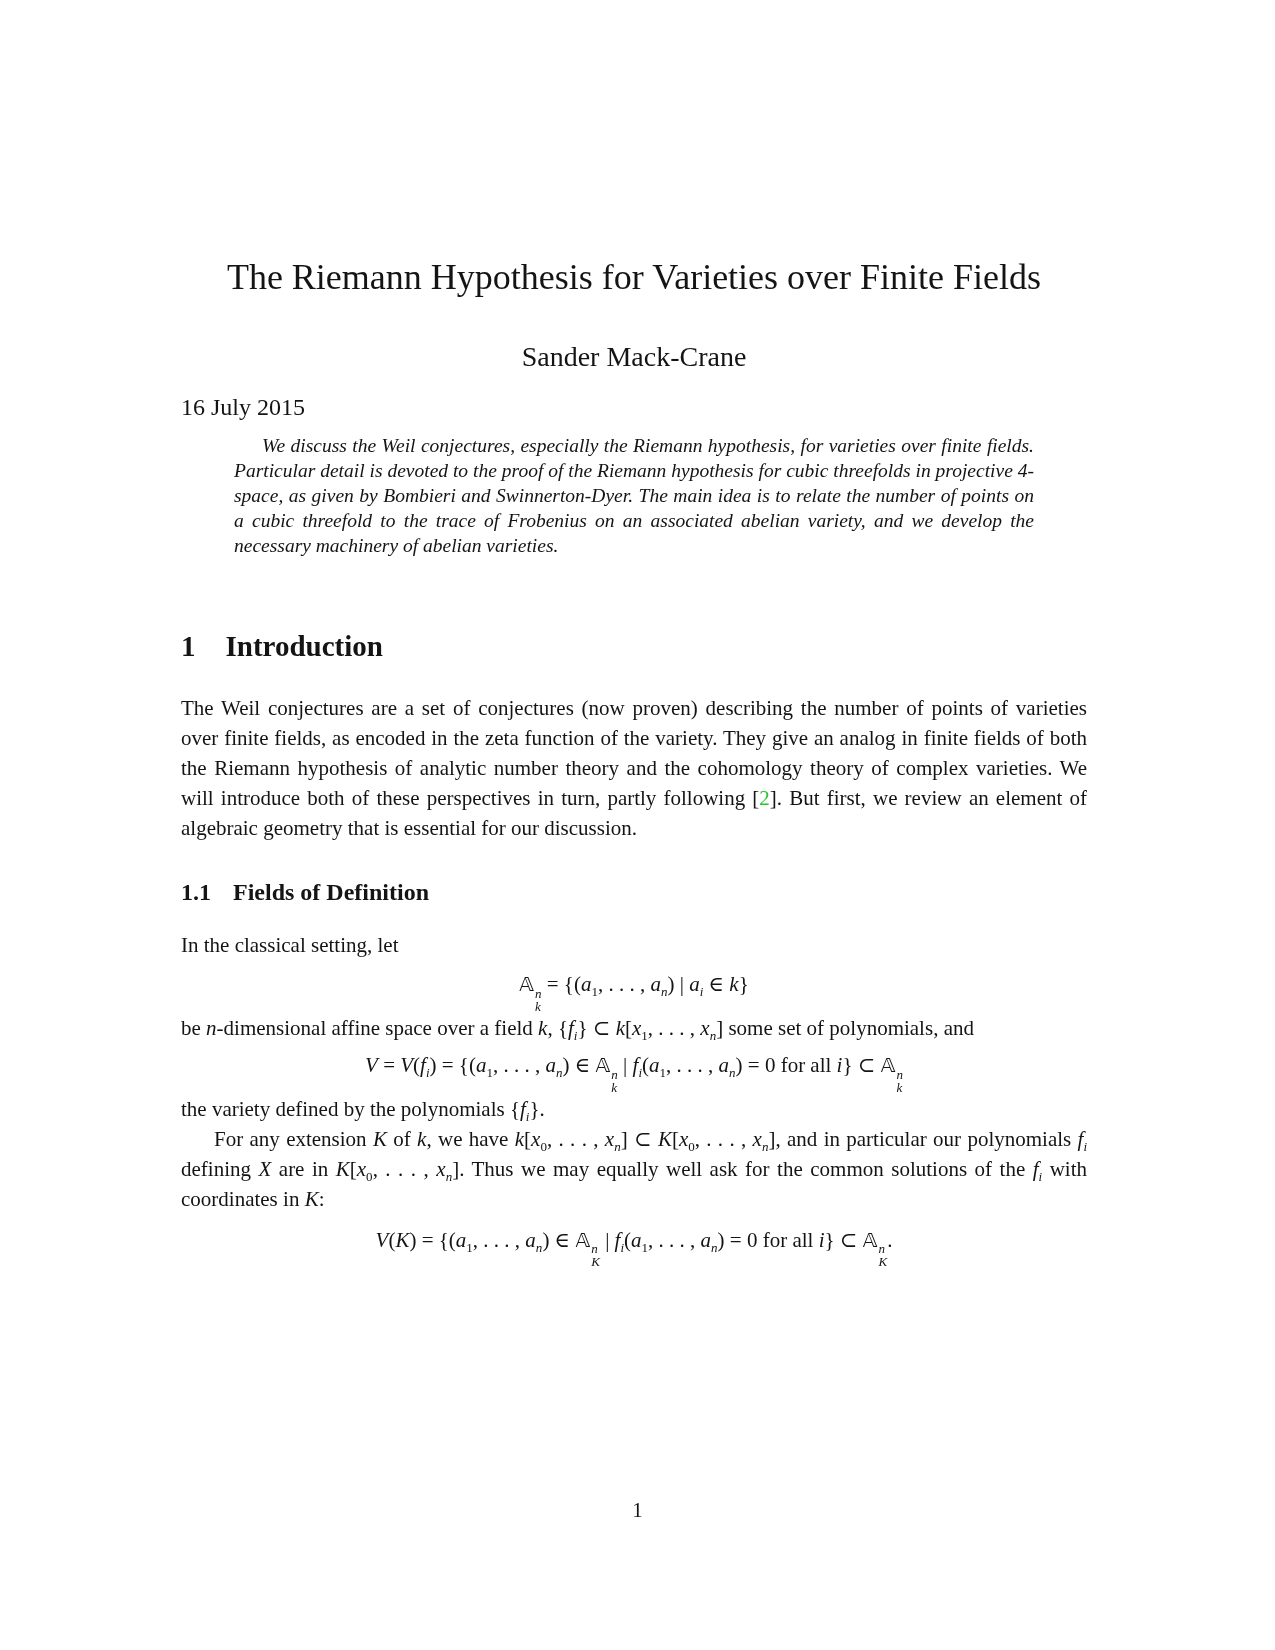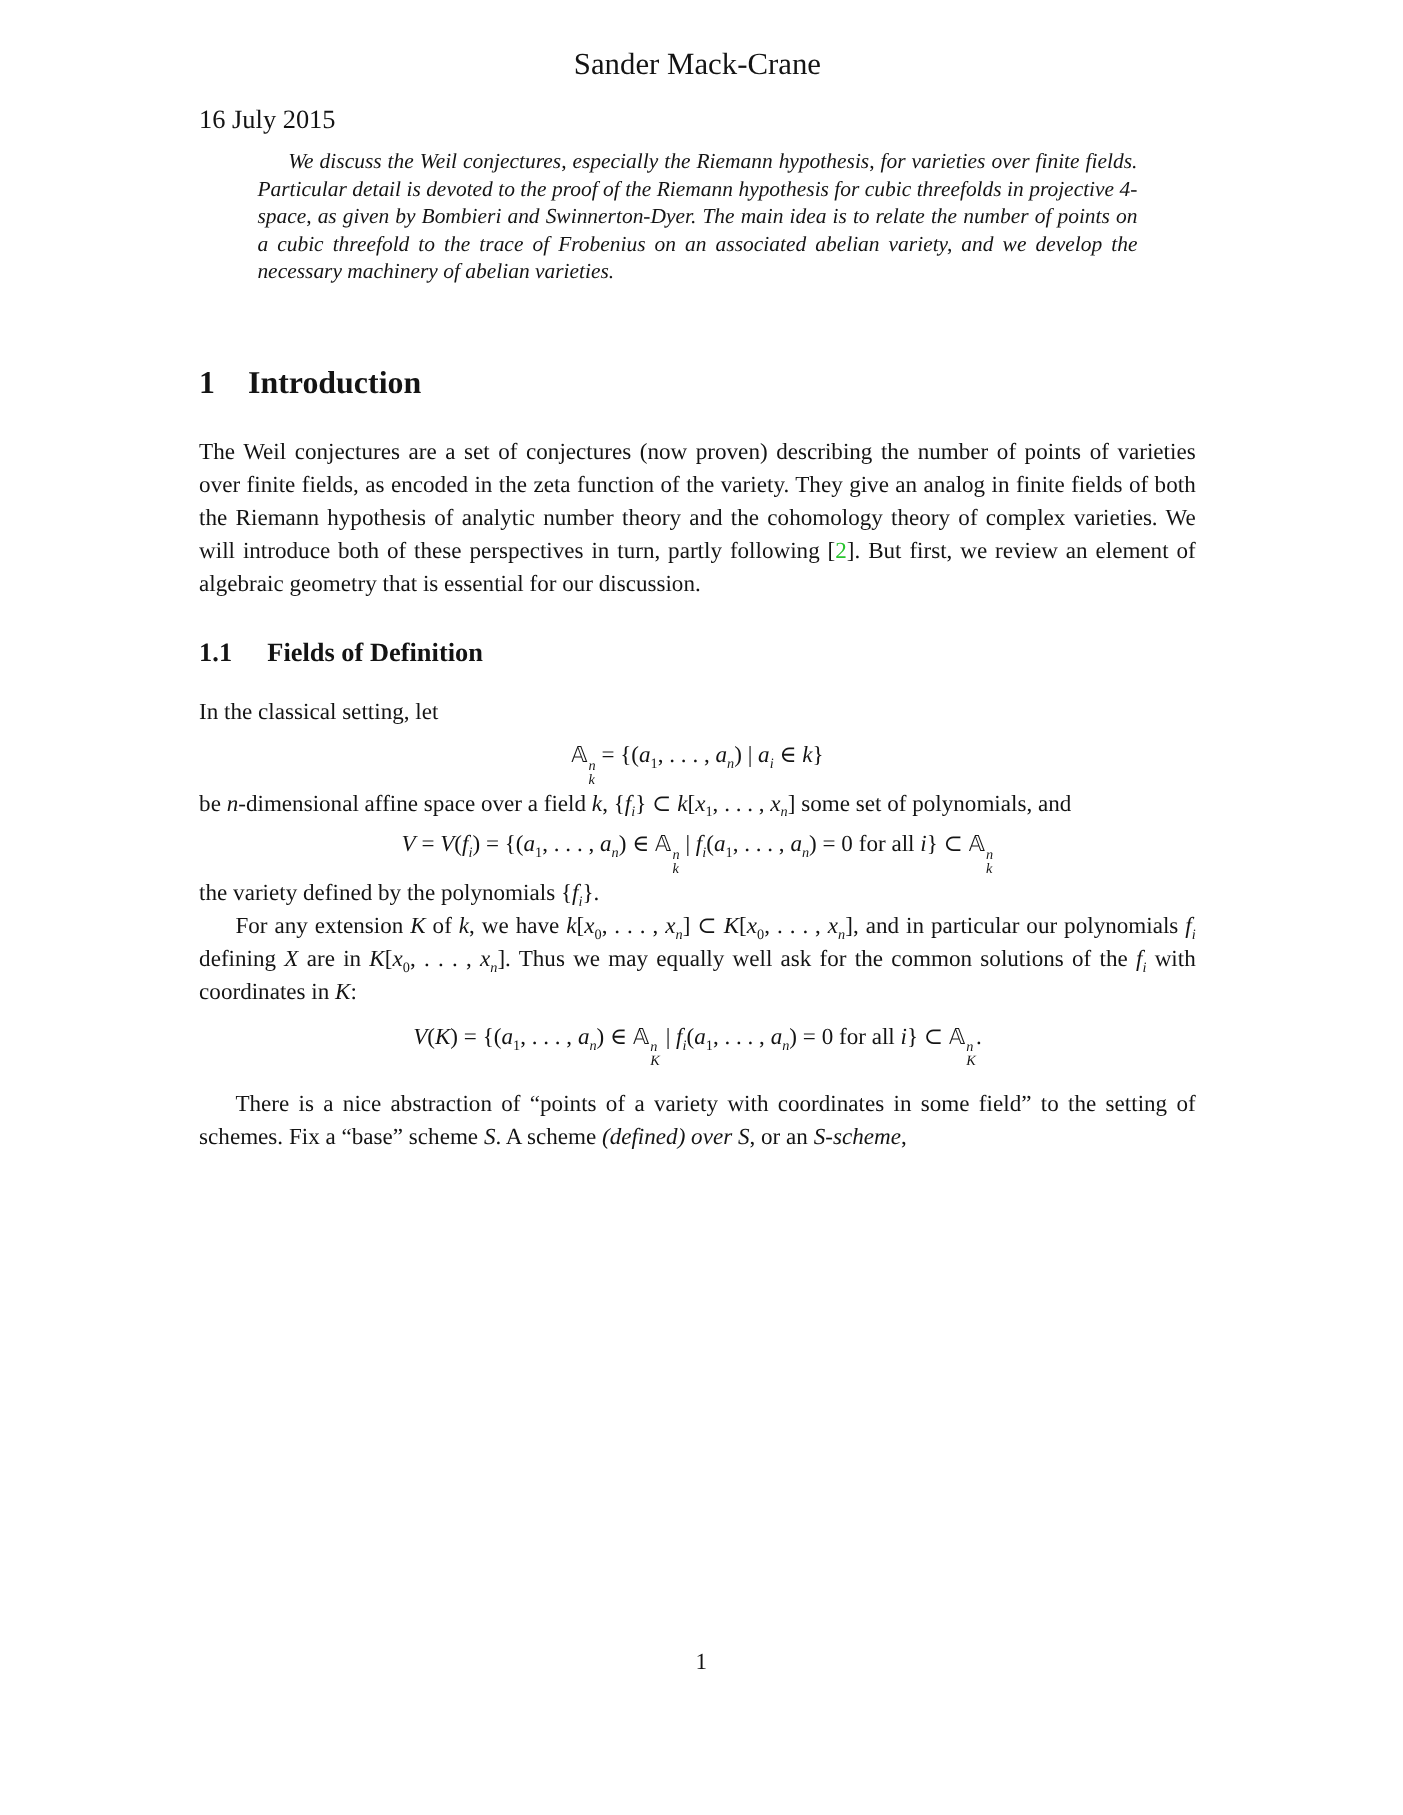--- a/index.html
+++ b/index.html
@@ -62,21 +62,21 @@
   h2.sec{
     display:flex;
     gap:30px;
     margin:71px 0 0;
     font-size:29px;
     line-height:34px;
     font-weight:700;
   }
   h3.subsec{
     display:flex;
-    gap:32px;
+    gap:22px;
     margin:35px 0 0;
     font-size:24px;
     line-height:28px;
     font-weight:700;
   }
   .body-par{
     margin:0;
     font-size:21px;
     line-height:30px;
     text-align:justify;
@@ -126,20 +126,21 @@
     font-size:21px;
     line-height:24px;
   }
 </style>
 </head>
 <body>
 
 <div class="page">
   <main class="content">
 
+    <h1 class="doc-title">The Riemann Hypothesis for Varieties over Finite Fields</h1>
 
     <div class="author">Sander Mack-Crane</div>
 
     <div class="date">16 July 2015</div>
 
 
     <p class="abstract-body">We discuss the Weil conjectures, especially the Riemann hypothesis, for varieties over finite fields. Particular detail is devoted to the proof of the Riemann hypothesis for cubic threefolds in projective 4-space, as given by Bombieri and Swinnerton-Dyer. The main idea is to relate the number of points on a cubic threefold to the trace of Frobenius on an associated abelian variety, and we develop the necessary machinery of abelian varieties.</p>
 
     <h2 class="sec">
       <span class="sec-num">1</span>
@@ -175,18 +176,17 @@
     <p class="body-par indent">For any extension <i>K</i> of <i>k</i>, we have <i>k</i>[<i>x</i><sub>0</sub>, . . . , <i>x</i><sub><i>n</i></sub>] ⊂ <i>K</i>[<i>x</i><sub>0</sub>, . . . , <i>x</i><sub><i>n</i></sub>], and in particular our polynomials <i>f</i><sub><i>i</i></sub> defining <i>X</i> are in <i>K</i>[<i>x</i><sub>0</sub>, . . . , <i>x</i><sub><i>n</i></sub>]. Thus we may equally well ask for the common solutions of the <i>f</i><sub><i>i</i></sub> with coordinates in <i>K</i>:</p>
 
     <div class="equation eq-vk"><i>V</i>(<i>K</i>) = {(<i>a</i><sub>1</sub>, . . . , <i>a</i><sub><i>n</i></sub>) ∈ <span class="bb">𝔸</span><span class="ss">
           <span><i>n</i></span>
           <span><i>K</i></span>
         </span> | <i>f</i><sub><i>i</i></sub>(<i>a</i><sub>1</sub>, . . . , <i>a</i><sub><i>n</i></sub>) = 0 for all <i>i</i>} ⊂ <span class="bb">𝔸</span><span class="ss">
           <span><i>n</i></span>
           <span><i>K</i></span>
         </span>.</div>
 
-    <p class="body-par indent schemes-par">There is a nice abstraction of “points of a variety with coordinates in some field” to the setting of schemes. Fix a “base” scheme <i>S</i>. A scheme <i>(defined) over S</i>, or an <i>S-scheme</i>,</p>
 
   </main>
 
   <footer class="page-number">1</footer>
 </div>
 
 </body></html>

